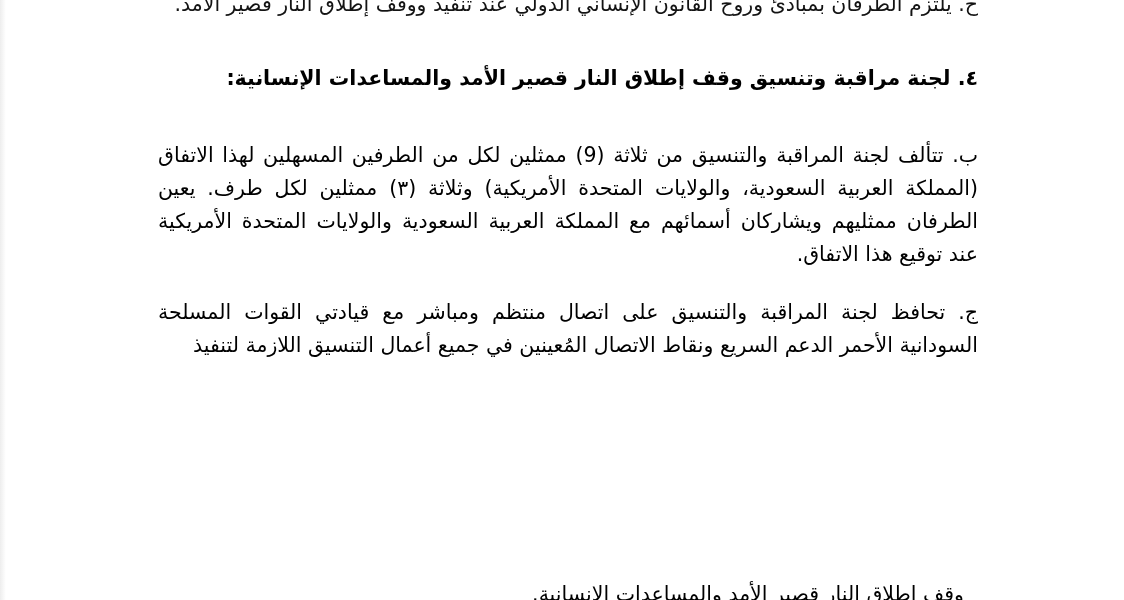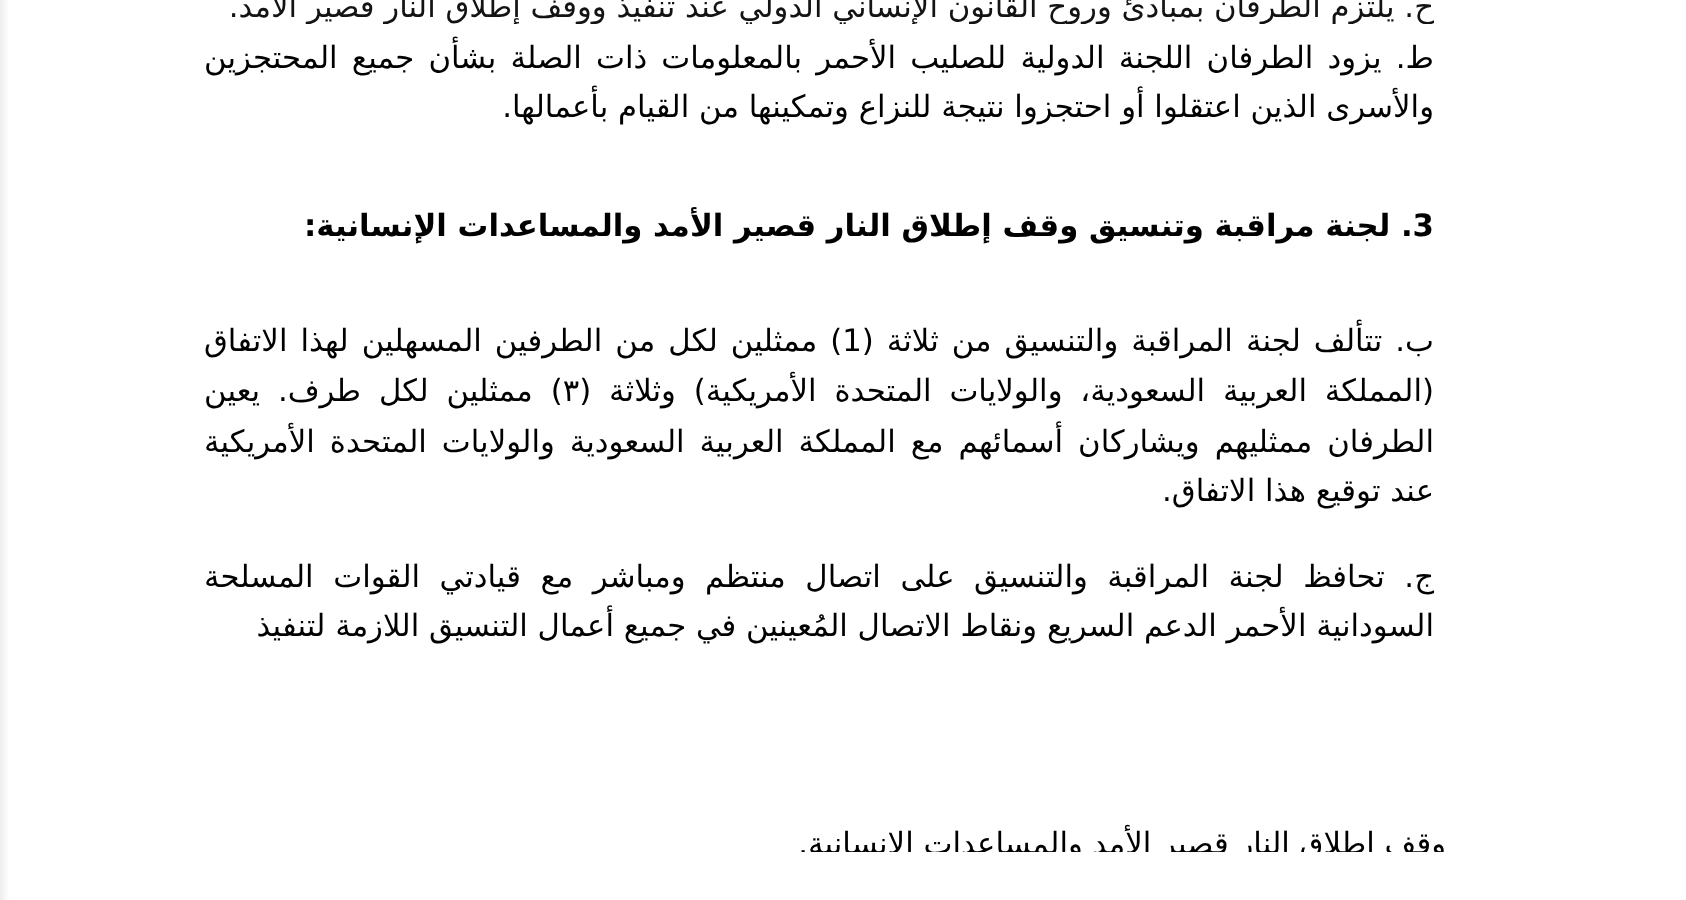--- a/index.html
+++ b/index.html
@@ -27,21 +27,21 @@
     top: 0;
     left: 0;
     width: 6px;
     height: 600px;
     background: linear-gradient(to right, rgba(0,0,0,0.07), rgba(0,0,0,0));
     pointer-events: none;
   }
   .content {
     position: absolute;
     top: 0;
-    right: 168px;
+    right: 146px;
     width: 820px;
     direction: rtl;
     text-align: justify;
     text-align-last: right;
   }
   .para {
     color: #000000;
     font-size: 20.5px;
     line-height: 1.62;
     margin: 0 0 6px 0;
@@ -69,21 +69,21 @@
     margin: 0 0 10px 0;
     text-align: right;
     padding-left: 36px;
   }
   .para.p-a { }
   .para.p-b { }
   .para.p-c { }
   .clip-bottom {
     position: absolute;
     right: 160px;
-    top: 546px;
+    top: 578px;
     width: 820px;
     height: 22px;
     overflow: hidden;
     direction: rtl;
     text-align: justify;
     text-align-last: right;
   }
   .clip-bottom .para {
     margin: 0;
   }
@@ -93,32 +93,31 @@
 
 <div class="page">
   <div class="page-edge"></div>
 
   <div class="content">
 
     <div class="clip-top">
       <p class="para">ح. يلتزم الطرفان بمبادئ وروح القانون الإنساني الدولي عند تنفيذ ووقف إطلاق النار قصير الأمد.</p>
     </div>
 
-    <p class="para">ط. يزود الطرفان اللجنة الدولية للصليب الأحمر بالمعلومات ذات الصلة بشأن جميع المحتجزين والأسرى الذين اعتقلوا أو احتجزوا نتيجة للنزاع وتمكينها من القيام بأعمالها.</p>
 
     <div class="gap-1"></div>
 
-    <h2 class="heading">3. لجنة مراقبة وتنسيق وقف إطلاق النار قصير الأمد والمساعدات الإنسانية:</h2>
+    <h2 class="heading">٤. لجنة مراقبة وتنسيق وقف إطلاق النار قصير الأمد والمساعدات الإنسانية:</h2>
 
     <div class="gap-2"></div>
 
 
     <div class="gap-3"></div>
 
-    <p class="para p-b">ب. تتألف لجنة المراقبة والتنسيق من ثلاثة (1) ممثلين لكل من الطرفين المسهلين لهذا الاتفاق (المملكة العربية السعودية، والولايات المتحدة الأمريكية) وثلاثة (٣) ممثلين لكل طرف. يعين الطرفان ممثليهم ويشاركان أسمائهم مع المملكة العربية السعودية والولايات المتحدة الأمريكية عند توقيع هذا الاتفاق.</p>
+    <p class="para p-b">ب. تتألف لجنة المراقبة والتنسيق من ثلاثة (9) ممثلين لكل من الطرفين المسهلين لهذا الاتفاق (المملكة العربية السعودية، والولايات المتحدة الأمريكية) وثلاثة (٣) ممثلين لكل طرف. يعين الطرفان ممثليهم ويشاركان أسمائهم مع المملكة العربية السعودية والولايات المتحدة الأمريكية عند توقيع هذا الاتفاق.</p>
 
     <div class="gap-4"></div>
 
     <p class="para p-c">ج. تحافظ لجنة المراقبة والتنسيق على اتصال منتظم ومباشر مع قيادتي القوات المسلحة السودانية الأحمر الدعم السريع ونقاط الاتصال المُعينين في جميع أعمال التنسيق اللازمة لتنفيذ</p>
 
   </div>
 
   <div class="clip-bottom">
     <p class="para">وقف إطلاق النار قصير الأمد والمساعدات الإنسانية.</p>
   </div>

